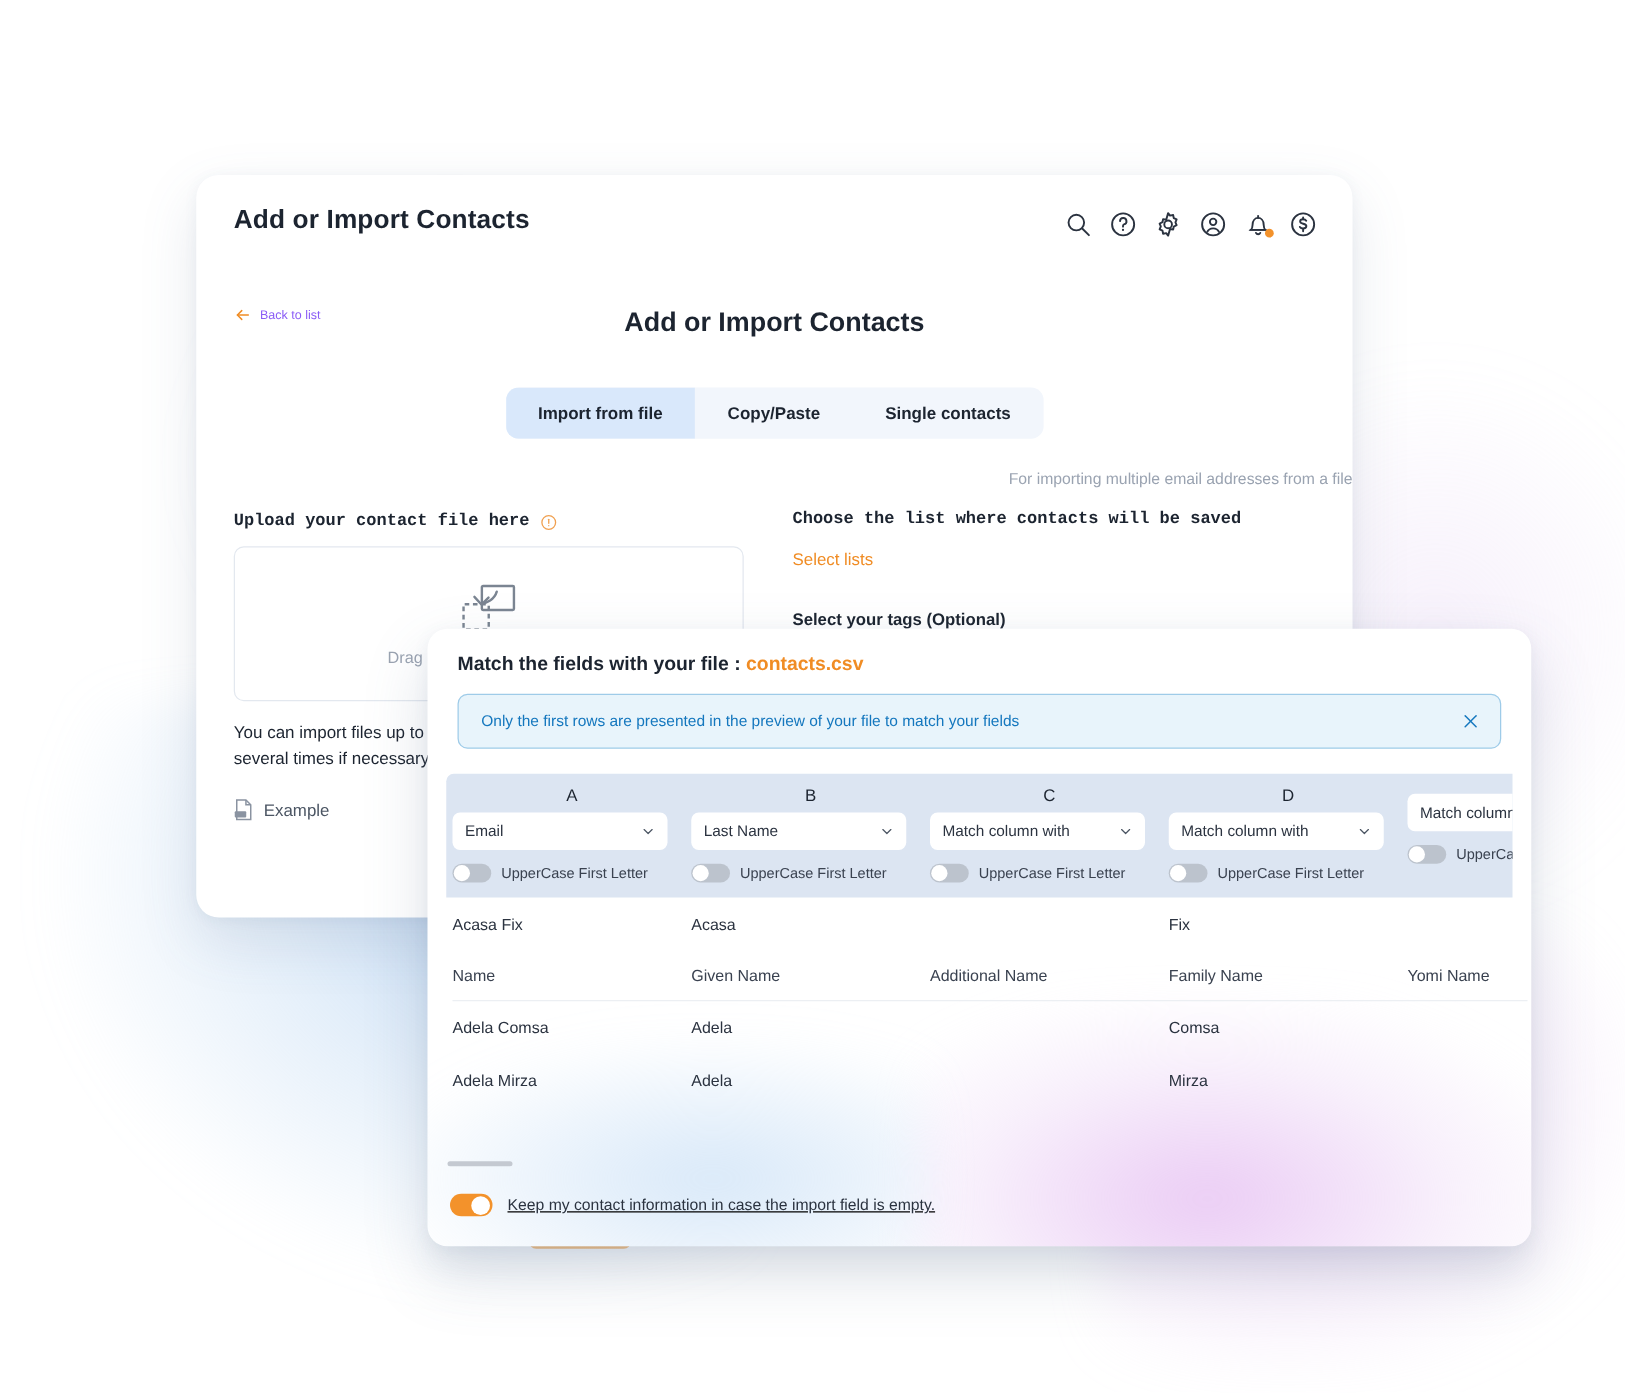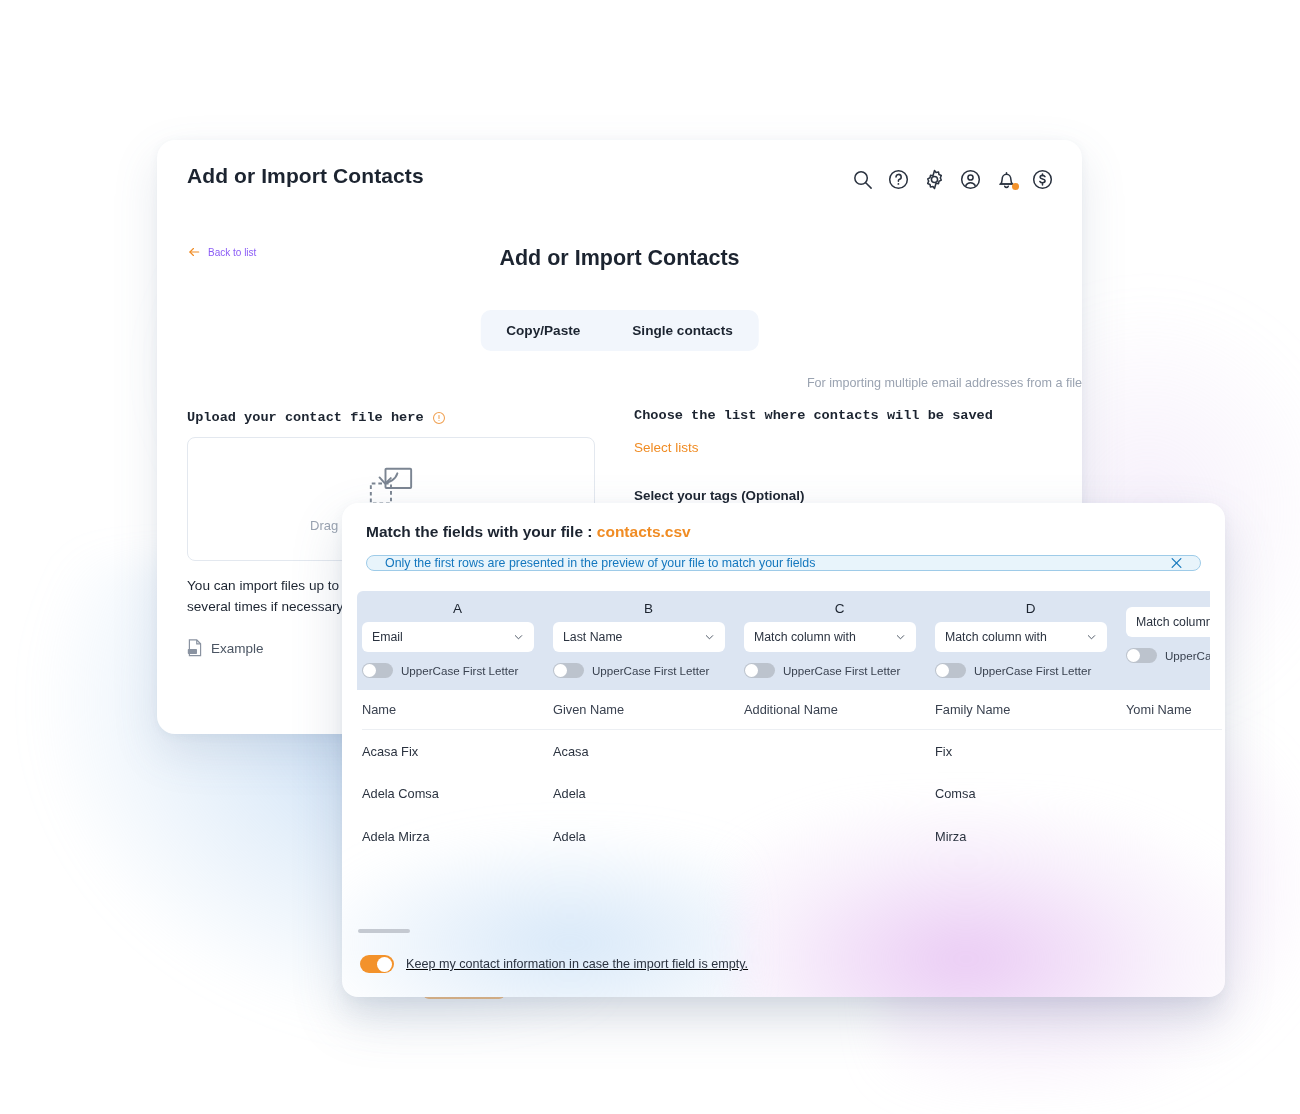--- a/index.html
+++ b/index.html
@@ -88,21 +88,21 @@
      background: radial-gradient(ellipse at 45% 60%, rgba(226,182,240,0.70) 0%, rgba(235,212,245,0.34) 48%, rgba(255,255,255,0) 78%);
      filter: blur(16px); pointer-events:none; }
   .modal-bgglow2 { position:absolute; left:-30px; top:330px; width:430px; height:220px;
      background: radial-gradient(ellipse at 60% 50%, rgba(183,213,243,0.55) 0%, rgba(255,255,255,0) 75%);
      filter: blur(18px); pointer-events:none; }
 
   .modal-head { position: relative; padding: 20px 24px 0 24px; }
   .modal-title { font-size: 15.5px; font-weight: 700; color: #1c2430; }
   .modal-title .fname { color: #f08c24; font-weight: 700; }
   .notice { position: relative; margin: 14px 24px 0 24px; border: 1px solid #9ecbe8; background: #e8f4fb;
-    border-radius: 8px; padding: 0 18px; display: flex; align-items: flex-end; }
+    border-radius: 8px; padding: 14px 18px; display: flex; align-items: flex-end; }
   .notice-text { font-size: 12.4px; color: #1477be; }
   .notice-close { position: absolute; right: 16px; top: 50%; transform: translateY(-50%); width: 15px; height: 15px; color: #1477be; cursor:pointer; }
 
   .colbar { position: relative; margin: 20px 0 0 15px; width: 853px; background: #dce5f2;
     border-top-left-radius: 6px; padding: 10px 0 12px 0; display: flex; overflow: hidden; }
   .colcell { width: 191px; flex: 0 0 191px; }
   .colcell:first-child { margin-left: 5px; }
   .colletter { text-align: center; font-size: 13.5px; color: #1c2430; font-weight: 400; margin-bottom: 6px; }
   .select { position: relative; width: 172px; height: 30px; background: #fff; border-radius: 6px;
     display: flex; align-items: center; padding: 0 10px; font-size: 12.3px; color: #2b3340; cursor: pointer; }
@@ -200,20 +200,21 @@
           <line x1="20" y1="12" x2="5" y2="12"></line>
             <polyline points="11,6 5,12 11,18"></polyline>
         </svg>
       </span>
       <span class="lbl">Back to list</span>
     </div>
 
     <div class="center-title">Add or Import Contacts</div>
 
     <div class="tabs">
+      <div class="tab active">Import from file</div>
       <div class="tab">Copy/Paste</div>
       <div class="tab">Single contacts</div>
     </div>
     <div class="tabs-hint">For importing multiple email addresses from a file</div>
 
     <div class="col-left">
       <div class="label-row">
         <span class="label-strong">Upload your contact file here</span>
         <span class="info-icon">
           <svg viewBox="0 0 24 24" fill="none" stroke="currentColor" stroke-width="1.8" stroke-linecap="round">
@@ -360,35 +361,35 @@
         <div class="togrow">
           <span class="tog">
               <span class="knob"></span>
             </span>
           <span class="tog-lbl">UpperCase First Letter</span>
         </div>
       </div>
     </div>
 
     <div class="grid">
+      <div class="grow">
+        <div class="gcell">Acasa Fix</div>
+        <div class="gcell">Acasa</div>
+        <div class="gcell"></div>
+        <div class="gcell">Fix</div>
+        <div class="gcell"></div>
+      </div>
       <div class="grow head">
         <div class="gcell">Name</div>
         <div class="gcell">Given Name</div>
         <div class="gcell">Additional Name</div>
         <div class="gcell">Family Name</div>
         <div class="gcell">Yomi Name</div>
       </div>
       <div class="grow">
-        <div class="gcell">Acasa Fix</div>
-        <div class="gcell">Acasa</div>
-        <div class="gcell"></div>
-        <div class="gcell">Fix</div>
-        <div class="gcell"></div>
-      </div>
-      <div class="grow">
         <div class="gcell">Adela Comsa</div>
         <div class="gcell">Adela</div>
         <div class="gcell"></div>
         <div class="gcell">Comsa</div>
         <div class="gcell"></div>
       </div>
       <div class="grow">
         <div class="gcell">Adela Mirza</div>
         <div class="gcell">Adela</div>
         <div class="gcell"></div>

